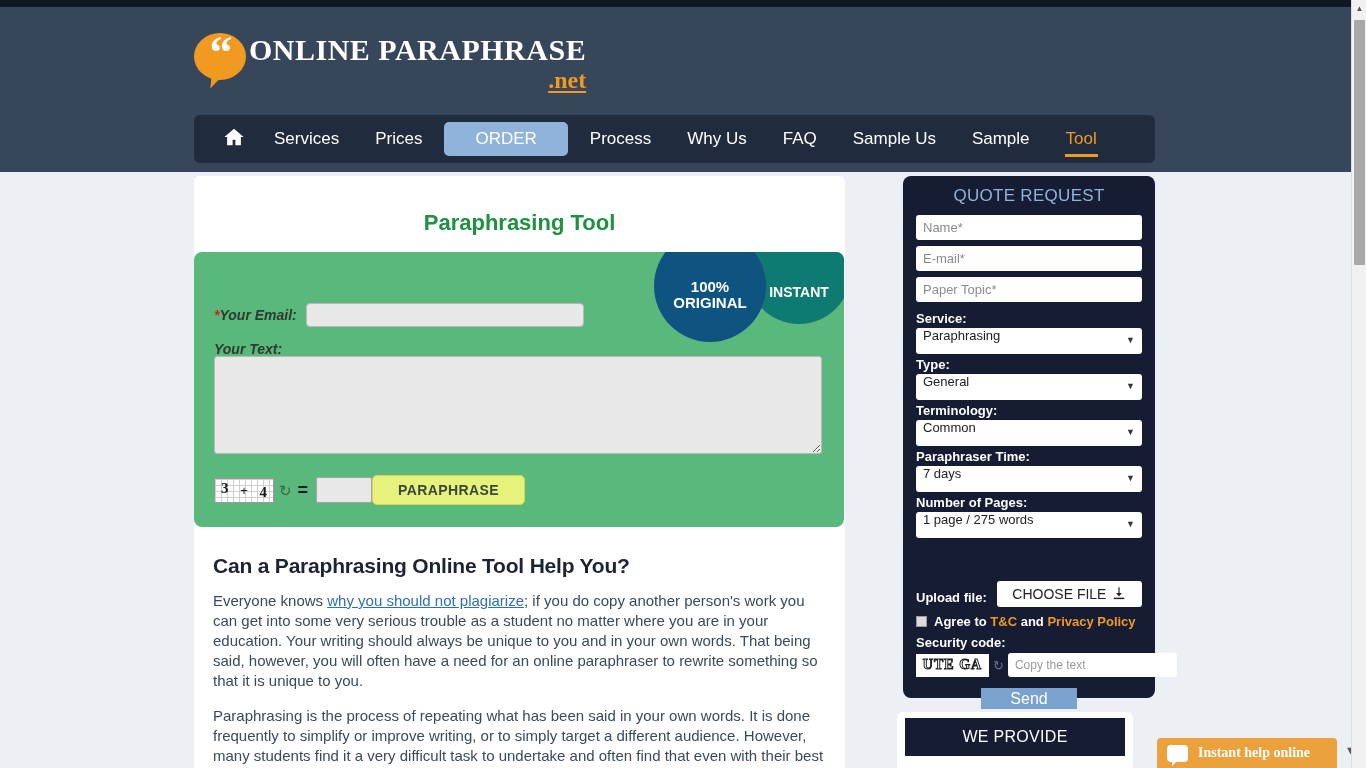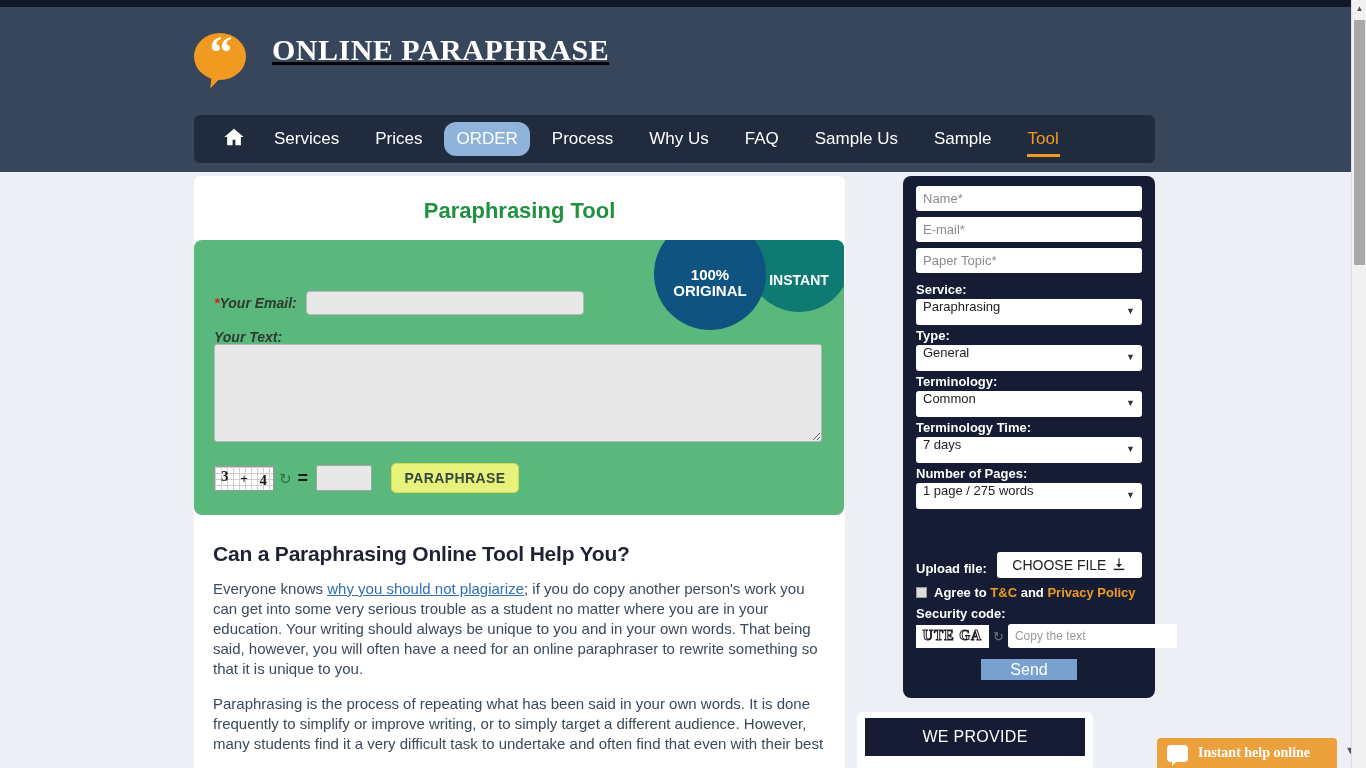--- a/index.html
+++ b/index.html
@@ -36,21 +36,21 @@
     border-left: 10px solid #f09a21;
     border-bottom: 13px solid transparent;
     transform: rotate(6deg);
   }
   .logo-quote {
     font-family: "Liberation Serif", serif;
     font-size: 46px; color: #ffffff; font-weight: bold;
     line-height: 1; margin-top: -8px; letter-spacing: -2px;
     position: relative; z-index: 2;
   }
-  .logo-text { margin-left: 26px; padding-top: 10px; text-decoration: underline; }
+  .logo-text { margin-left: 3px; padding-top: 10px; }
   .logo-main {
     font-family: "Liberation Serif", serif;
     font-weight: bold; font-size: 30px; color: #ffffff;
     letter-spacing: 0.5px; line-height: 1;
   }
   .logo-net {
     font-family: "Liberation Serif", serif;
     font-weight: bold; font-size: 24px; color: #f09a21;
     text-align: right; line-height: 1.1; margin-top: 2px;
     text-decoration: underline; text-decoration-thickness: 2px;
@@ -83,22 +83,22 @@
   .nav-home {
     width: 44px; height: 100%;
     display: flex; align-items: center; justify-content: center;
   }
   .nav-item {
     color: #ffffff; font-size: 17px; padding: 6px 14px;
     margin: 0 4px; white-space: nowrap; cursor: pointer;
     position: relative;
   }
   .nav-item.order {
-    background: #8fb3da; color: #ffffff; border-radius: 12px;
-    padding: 7px 12px;
+    background: #8fb3da; color: #ffffff; border-radius: 5px;
+    padding: 7px 31px;
   }
   .nav-item.tool { color: #f09a21; }
   .nav-item.tool:after {
     content: ""; position: absolute; left: 13px; right: 13px; bottom: -2px;
     height: 3px; background: #f09a21;
   }
 
   
   .main-card {
     position: absolute; left: 194px; top: 176px;
@@ -106,21 +106,21 @@
     background: #ffffff; border-radius: 6px;
     padding: 22px 19px 0 19px;
     overflow: hidden;
   }
   .h1 {
     color: #7a9ed0; font-size: 26px; font-weight: bold;
     letter-spacing: .2px; margin-bottom: 12px;
   }
   .h2-center {
     color: #1f9141; font-size: 22px; font-weight: bold;
-    text-align: center; margin: 0 0 16px 0;
+    text-align: center; margin: 12px 0 16px 0;
   }
 
   
   .tool-panel {
     position: relative; width: 650px; margin-left: -19px;
     height: 275px; background: #5bb87d; border-radius: 8px;
     overflow: hidden;
   }
   .badge {
     position: absolute; border-radius: 50%;
@@ -194,21 +194,21 @@
     cursor: pointer; line-height: 1;
   }
   .cap-eq { margin-left: 6px; font-size: 18px; font-weight: bold; color: #1a1a1a; }
   .cap-input {
     margin-left: 8px; width: 56px; height: 26px;
     background: #e8e8e8; border: 1px solid #a5a5a5; border-radius: 2px;
     font-size: 13px; padding: 0 5px;
     font-family: "Liberation Sans", sans-serif;
   }
   .btn-paraphrase {
-    margin-left: 19px; width: 128px; height: 30px;
+    width: 153px; height: 30px;
     background: #e7f27c; border: 1px solid #d6d84a; border-radius: 5px;
     color: #38483a; font-weight: bold; font-size: 14px;
     letter-spacing: .4px; cursor: pointer;
     font-family: "Liberation Sans", sans-serif;
   }
 
   .h3 {
     color: #1c2433; font-size: 21px; font-weight: bold;
     margin: 27px 0 13px 0; letter-spacing: -.2px;
   }
@@ -289,21 +289,21 @@
   .sec-input::placeholder { color: #9a9a9a; }
   .btn-send {
     display: block; margin: 11px auto 0 auto;
     width: 96px; height: 21px;
     background: #7aa2ce; border: none;
     color: #ffffff; font-size: 16px; cursor: pointer;
     font-family: "Liberation Sans", sans-serif;
   }
 
   .provide-box {
-    position: absolute; left: 857px; top: 712px;
+    position: absolute; left: 897px; top: 712px;
     width: 236px; height: 57px;
     background: #ffffff; border-radius: 6px 6px 0 0;
     padding: 6px 8px 0 8px;
   }
   .provide-head {
     background: #151c33; color: #ffffff;
     height: 38px; display: flex; align-items: center; justify-content: center;
     font-size: 16px; letter-spacing: .3px;
   }
 
@@ -354,20 +354,21 @@
 <div class="top-strip"></div>
 
 <div class="header">
 
   <div class="logo-wrap">
     <div class="logo-bubble">
       <span class="logo-quote">“</span>
     </div>
     <div class="logo-text">
       <div class="logo-main">ONLINE PARAPHRASE</div>
+      <div class="logo-net">.net</div>
     </div>
   </div>
 
   <div class="contact">
   </div>
 
   <div class="nav">
     <div class="nav-home">
       <span>
         <svg width="24" height="22" viewBox="0 0 24 24" fill="#ffffff">
@@ -419,20 +420,21 @@
       <button class="btn-paraphrase">PARAPHRASE</button>
     </div>
   </div>
 
   <div class="h3">Can a Paraphrasing Online Tool Help You?</div>
   <div class="para"><span>Everyone knows </span><a href="#">why you should not plagiarize</a><span>; if you do copy another person's work you can get into some very serious trouble as a student no matter where you are in your education. Your writing should always be unique to you and in your own words. That being said, however, you will often have a need for an online paraphraser to rewrite something so that it is unique to you.</span></div>
   <div class="para">Paraphrasing is the process of repeating what has been said in your own words. It is done frequently to simplify or improve writing, or to simply target a different audience. However, many students find it a very difficult task to undertake and often find that even with their best</div>
 </div>
 
 <div class="quote-box">
+  <div class="quote-title">QUOTE REQUEST</div>
 
   <input class="q-input" type="text" placeholder="Name*" style="">
   <input class="q-input" type="text" placeholder="E-mail*" style="">
   <input class="q-input" type="text" placeholder="Paper Topic*" style="">
 
   <span class="q-label">Service:</span>
   <div class="q-select-wrap">
     <div class="q-select">Paraphrasing</div>
     <span class="q-caret">▼</span>
   </div>
@@ -442,21 +444,21 @@
     <div class="q-select">General</div>
     <span class="q-caret">▼</span>
   </div>
 
   <span class="q-label">Terminology:</span>
   <div class="q-select-wrap">
     <div class="q-select">Common</div>
     <span class="q-caret">▼</span>
   </div>
 
-  <span class="q-label">Terminology Time:</span>
+  <span class="q-label">Paraphraser Time:</span>
   <div class="q-select-wrap">
     <div class="q-select">7 days</div>
     <span class="q-caret">▼</span>
   </div>
 
   <span class="q-label">Number of Pages:</span>
   <div class="q-select-wrap">
     <div class="q-select">1 page / 275 words</div>
     <span class="q-caret">▼</span>
   </div>

